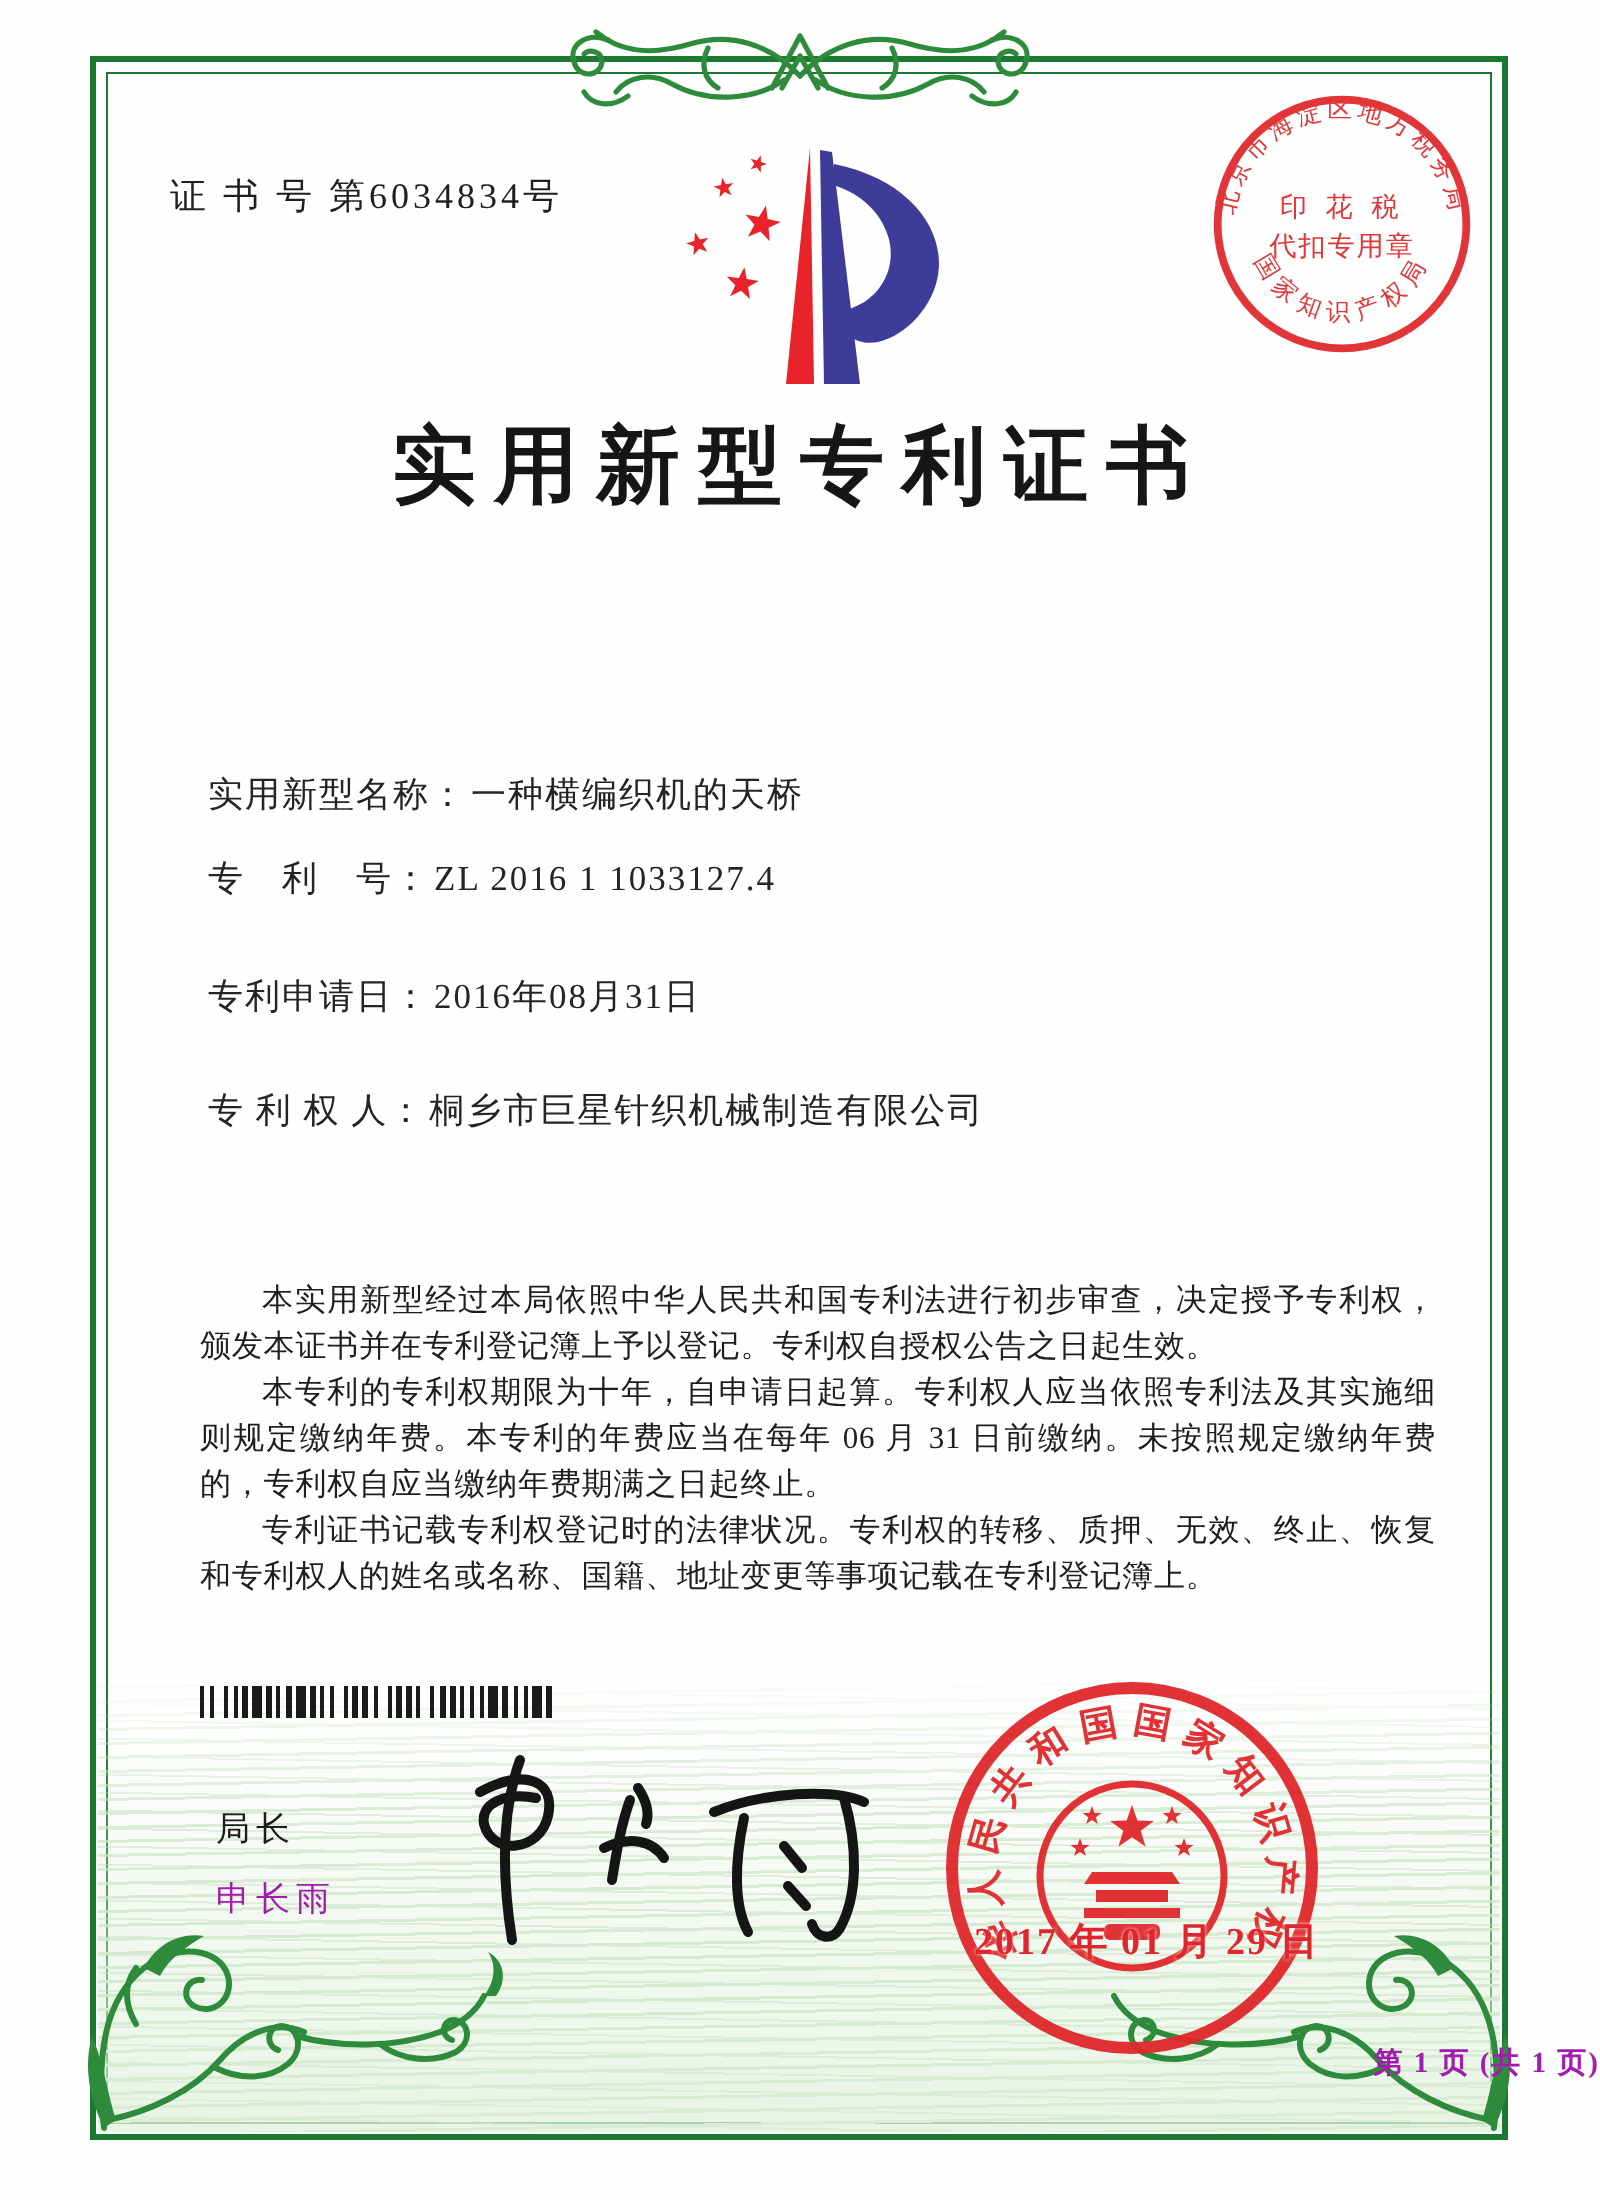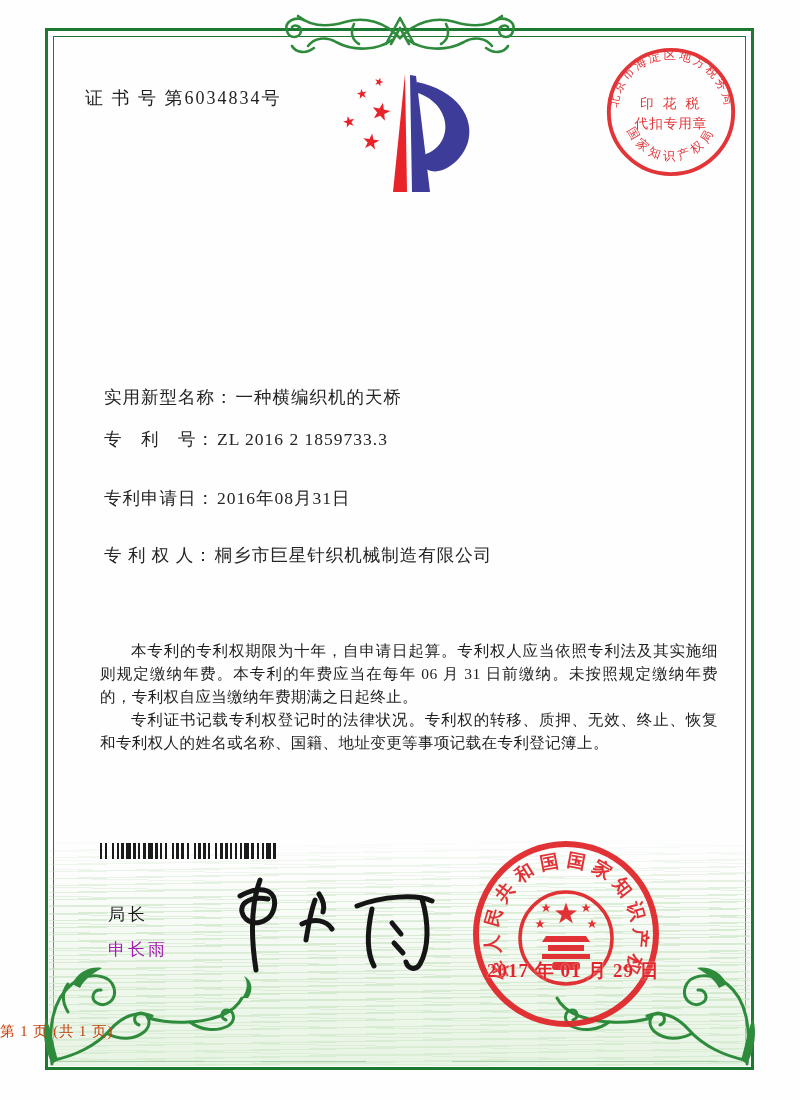--- a/index.html
+++ b/index.html
@@ -58,21 +58,21 @@
     font-family:"Liberation Sans","DejaVu Sans",sans-serif;color:#1d1d1d;}
   .sig-name{position:absolute;left:108px;top:938px;font-size:17px;letter-spacing:3px;z-index:3;
     font-family:"Liberation Sans","DejaVu Sans",sans-serif;color:#a21caf;}
   .signature-svg{position:absolute;left:222px;top:868px;width:220px;height:110px;z-index:3;}
   .seal{position:absolute;left:470px;top:838px;width:192px;height:192px;z-index:3;opacity:.94;}
   .seal-date{
     position:absolute;left:487px;top:958px;z-index:4;font-size:19px;font-weight:bold;
     color:var(--seal-red);letter-spacing:1px;white-space:nowrap;
     text-shadow:0 0 2px rgba(255,255,255,.8);
   }
-  .footer{position:absolute;left:0;top:1022px;width:100%;text-align:left;font-size:14.5px;letter-spacing:1px;color:#c2410c;z-index:3;}
+  .footer{position:absolute;left:0;top:1022px;width:100%;text-align:right;font-size:14.5px;letter-spacing:1px;color:#a21caf;z-index:3;font-weight:bold;}
   svg text{font-family:"Liberation Serif","DejaVu Serif",serif;}
 </style>
 </head>
 <body>
 
 <div class="page">
 
   <div class="frame-outer"></div>
   <div class="frame-inner"></div>
 
@@ -155,35 +155,37 @@
     <text font-size="12.5" fill="var(--seal-red)" letter-spacing="2.5">
       <textPath href="#ts-top" startOffset="50%" text-anchor="middle">北京市海淀区地方税务局</textPath>
     </text>
     <text font-size="12.5" fill="var(--seal-red)" letter-spacing="4">
       <textPath href="#ts-bottom" startOffset="50%" text-anchor="middle">国家知识产权局</textPath>
     </text>
     <text x="0" y="-4" text-anchor="middle" font-size="14" fill="var(--seal-red)" letter-spacing="3">印 花 税</text>
     <text x="0" y="16" text-anchor="middle" font-size="14" fill="var(--seal-red)" letter-spacing="1">代扣专用章</text>
   </svg>
 
+  <div class="title">实用新型专利证书</div>
 
   <div class="field f1">
     <span>实用新型名称：</span><span class="fv">一种横编织机的天桥</span>
   </div>
   <div class="field f2">
-    <span>专　利　号：</span><span class="fv">ZL 2016 2 1859733.3</span>
+    <span>专　利　号：</span><span class="fv">ZL 2016 1 1033127.4</span>
   </div>
   <div class="field f3">
     <span>专利申请日：</span><span class="fv">2016年08月31日</span>
   </div>
   <div class="field f4">
     <span>专 利 权 人：</span><span class="fv">桐乡市巨星针织机械制造有限公司</span>
   </div>
 
   <div class="body-text">
+    <p>本实用新型经过本局依照中华人民共和国专利法进行初步审查，决定授予专利权，颁发本证书并在专利登记簿上予以登记。专利权自授权公告之日起生效。</p>
     <p>本专利的专利权期限为十年，自申请日起算。专利权人应当依照专利法及其实施细则规定缴纳年费。本专利的年费应当在每年 06 月 31 日前缴纳。未按照规定缴纳年费的，专利权自应当缴纳年费期满之日起终止。</p>
     <p>专利证书记载专利权登记时的法律状况。专利权的转移、质押、无效、终止、恢复和专利权人的姓名或名称、国籍、地址变更等事项记载在专利登记簿上。</p>
   </div>
 
   <div class="barcode">
       <div class="bar" style="width: 2px;"></div>
       <div style="width: 3px;"></div>
       <div class="bar" style="width: 2px;"></div>
       <div style="width: 5px;"></div>
       <div class="bar" style="width: 2px;"></div>

